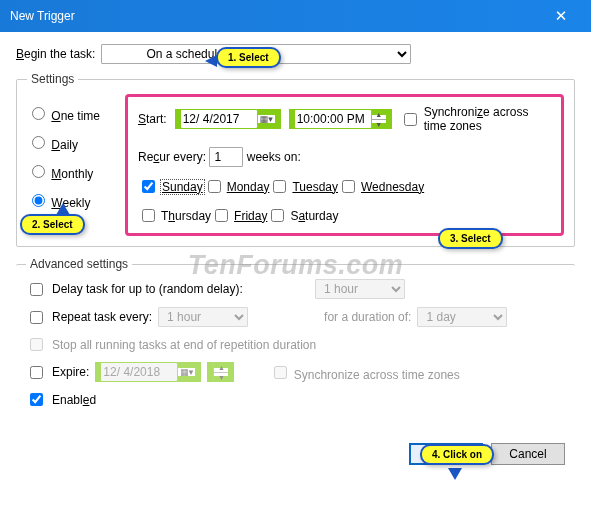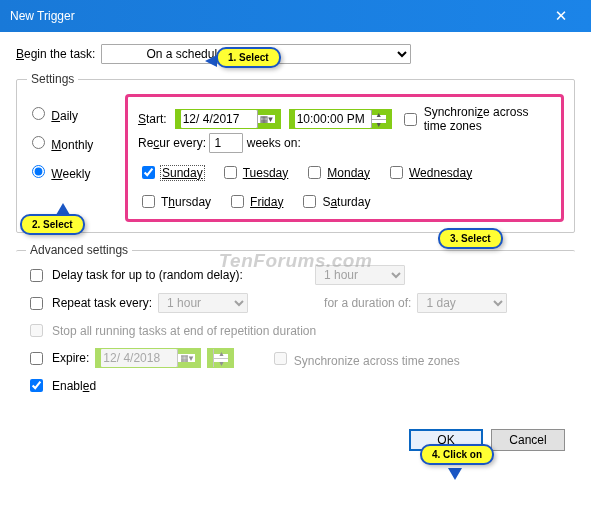--- a/index.html
+++ b/index.html
@@ -61,38 +61,38 @@
   .left-radios { width: 88px; padding-top: 8px; }
   .left-radios label { display: block; margin: 2px 0 10px 0; }
   .right-panel {
     flex: 1;
     border: 3px solid #e83a8b;
     border-radius: 4px;
     padding: 8px 10px;
     background: #fff;
     position: relative;
   }
-  .startline { display: flex; align-items: center; gap: 8px; }
+  .startline { display: flex; align-items: center; gap: 8px; margin-bottom: 14px;}
   .picker {
     display: inline-flex; align-items: center;
     border: 6px solid #84cc16; height: 20px; background: #fff;
   }
   .picker input { border: none; height: 18px; width: 76px; padding: 0 2px; }
   .picker .btn {
     width: 18px; height: 18px;
     border-left: 1px solid #a9a9a9;
     display: flex; align-items: center; justify-content: center;
     font-size: 9px; color: #555;
   }
   .spinner .btns { display:flex; flex-direction:column; border-left:1px solid #a9a9a9;}
   .spinner .btns span { height:9px; width:14px; font-size:7px; line-height:9px; text-align:center; color:#555; }
   .spinner .btns span+span { border-top:1px solid #a9a9a9; }
   .recurline { margin-bottom: 10px; }
   .recurline input[type=text]{ width:34px; text-align:left; }
-  .days { display:flex; flex-wrap: wrap; gap: 12px 16px; margin-left: 0; align-items: center; }
+  .days { display:flex; flex-wrap: wrap; gap: 12px 0; margin-left: 0; align-items: center; }
   .days label { display:inline-flex; align-items:center; gap:3px; }
   .days-row2 { margin-top: 10px; }
   .checkbox { width:13px; height:13px; }
   .adv label.line { display:flex; align-items:center; gap:6px; margin: 4px 0 8px 0;}
   .adv .indent { margin-left: 22px; color: #9a9a9a; }
   .disabled-text { color: #9a9a9a; }
   .btnbar {
     display:flex; justify-content:flex-end; gap:8px;
     padding: 6px 10px 2px 0;
   }
@@ -124,21 +124,21 @@
   .tail {
     position: absolute;
     width: 0; height: 0;
     border-style: solid;
     z-index: 49;
   }
   .watermark {
     position: absolute;
     top: 250px; left: 0; right: 0;
     text-align: center;
-    font-size: 19px;
+    font-size: 27px;
     font-weight: bold;
     color: rgba(150,150,150,.45);
     font-style: italic;
     pointer-events: none;
     letter-spacing: .5px;
     z-index: 60;
   }
   .sunday-focus { outline: 1px dotted #555; padding: 0 1px;}
 </style>
 </head>
@@ -155,20 +155,21 @@
     <span class="lbl"><span class="underline">B</span><span>egin the task:</span></span>
     <select class="schedule-select">
       <option>On a schedule</option>
     </select>
   </div>
 
   <fieldset>
     <legend>Settings</legend>
     <div class="settings-body">
       <div class="left-radios">
+        <label><input type="radio" name="freq" style=""> <span class="underline">O</span>ne time</label>
         <label><input type="radio" name="freq" style=""> <span class="underline">D</span>aily</label>
         <label><input type="radio" name="freq" style=""> <span class="underline">M</span>onthly</label>
         <label><input type="radio" name="freq" checked="" style=""> <span class="underline">W</span>eekly</label>
       </div>
       <div class="right-panel">
         <div class="startline">
           <span><span class="underline">S</span>tart:</span>
           <span class="picker">
             <input type="text" value="12/ 4/2017" style="">
             <span class="btn">▦▾</span>
@@ -190,25 +191,25 @@
           <input type="text" value="1" style="">
           <span>weeks on:</span>
         </div>
         <div class="days">
           <label>
               <input type="checkbox" class="checkbox" checked="" style=""> 
               <span class="underline sunday-focus">Sunday</span>
             </label>
           <label>
               <input type="checkbox" class="checkbox" style=""> 
+              <span class="underline">Monday</span>
+            </label>
+          <label>
+              <input type="checkbox" class="checkbox" style=""> 
               <span class="underline">Tuesday</span>
-            </label>
-          <label>
-              <input type="checkbox" class="checkbox" style=""> 
-              <span class="underline">Monday</span>
             </label>
           <label>
               <input type="checkbox" class="checkbox" style=""> 
               <span class="underline">Wednesday</span>
             </label>
         </div>
         <div class="days days-row2">
           <label>
               <input type="checkbox" class="checkbox" style=""> 
               <span>T<span class="underline">h</span>ursday</span>

